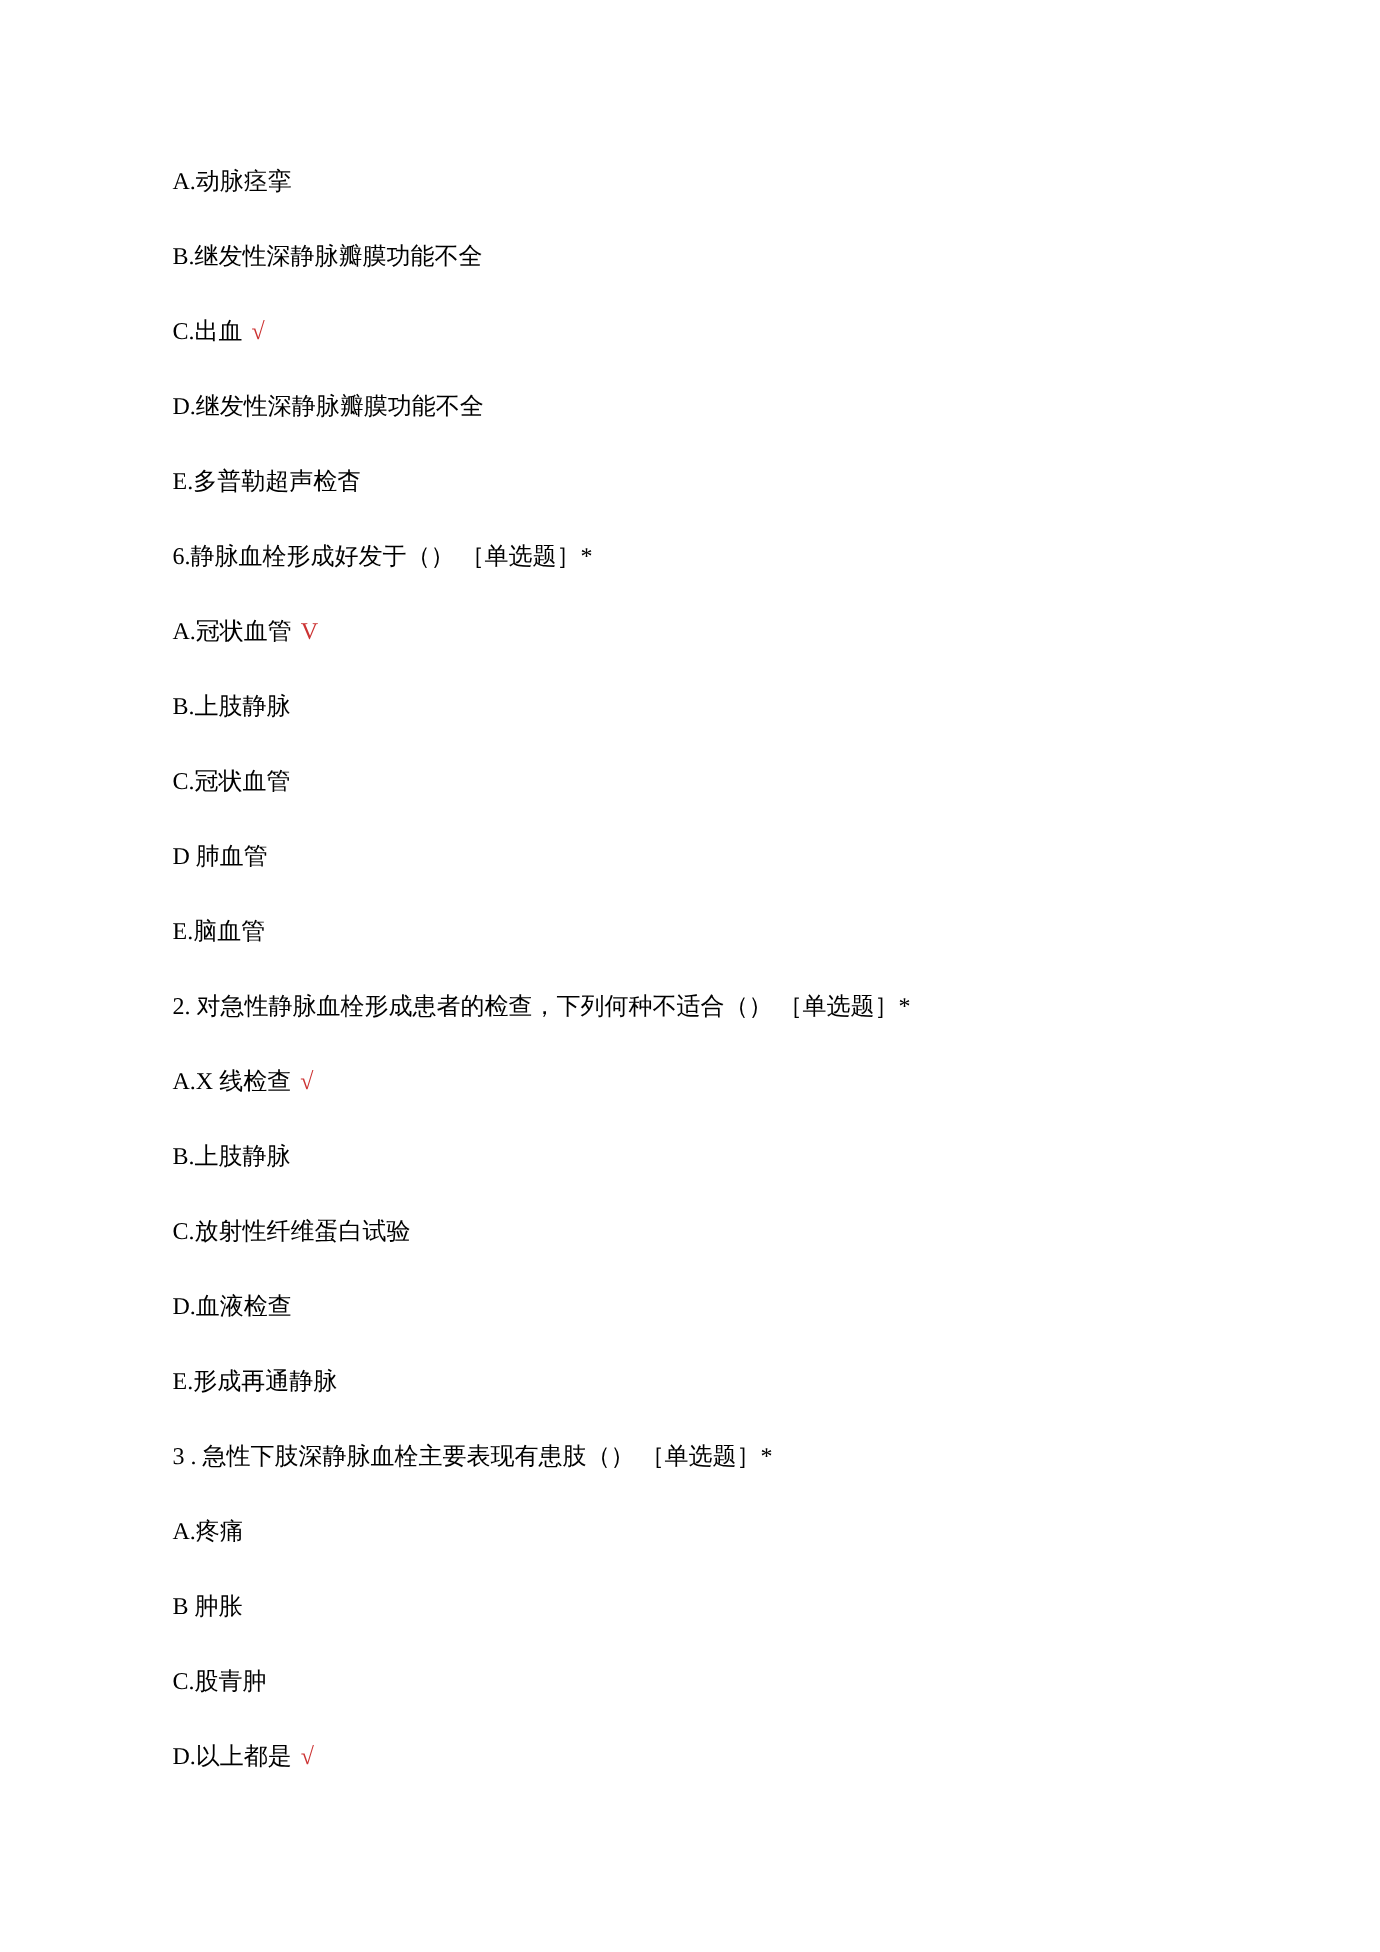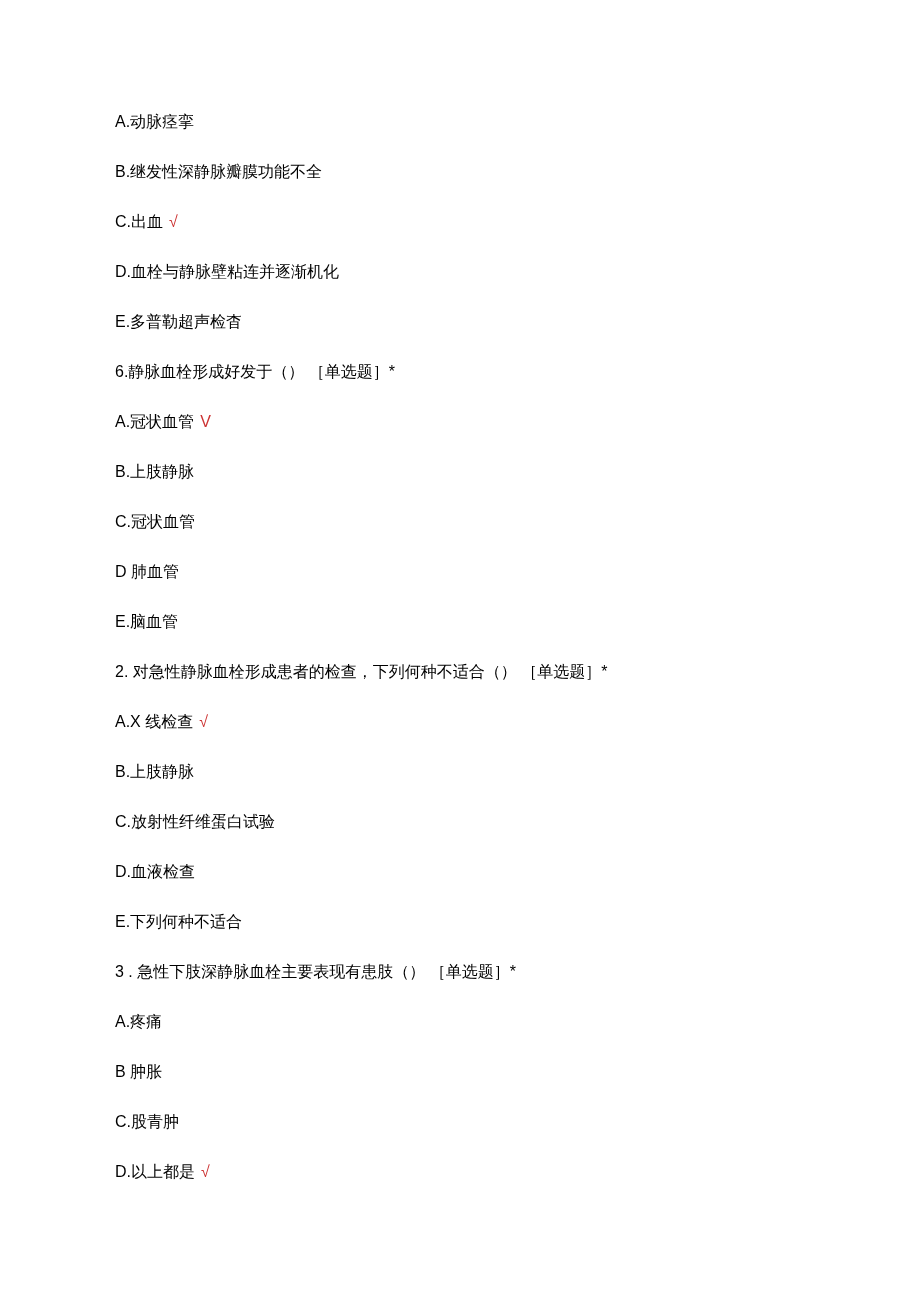--- a/index.html
+++ b/index.html
@@ -12,40 +12,41 @@
       background: #ffffff;
       width: 920px;
       min-height: 1301px;
       padding: 110px 115px 60px 115px;
       font-size: 16px;
       color: #000000;
       line-height: 1.5;
     }
     .item {
       margin-bottom: 26px;
+      font-family: Liberation Serif, serif;
     }
     .check {
       color: #cc3333;
       margin-left: 6px;
     }
   </style>
 </head>
 <body>
 
 <div class="item">
   <span>A.动脉痉挛</span>
 </div>
 <div class="item">
   <span>B.继发性深静脉瓣膜功能不全</span>
 </div>
 <div class="item">
   <span>C.出血</span><span class="check">√</span>
 </div>
 <div class="item">
-  <span>D.血栓与静脉壁粘连并逐渐机化</span>
+  <span>D.继发性深静脉瓣膜功能不全</span>
 </div>
 <div class="item">
   <span>E.多普勒超声检杳</span>
 </div>
 
 <div class="item">
   <span>6.静脉血栓形成好发于（） ［单选题］*</span>
 </div>
 <div class="item">
   <span>A.冠状血管</span><span class="check">V</span>
@@ -72,21 +73,21 @@
 <div class="item">
   <span>B.上肢静脉</span>
 </div>
 <div class="item">
   <span>C.放射性纤维蛋白试验</span>
 </div>
 <div class="item">
   <span>D.血液检查</span>
 </div>
 <div class="item">
-  <span>E.下列何种不适合</span>
+  <span>E.形成再通静脉</span>
 </div>
 
 <div class="item">
   <span>3   . 急性下肢深静脉血栓主要表现有患肢（） ［单选题］*</span>
 </div>
 <div class="item">
   <span>A.疼痛</span>
 </div>
 <div class="item">
   <span>B 肿胀</span>

